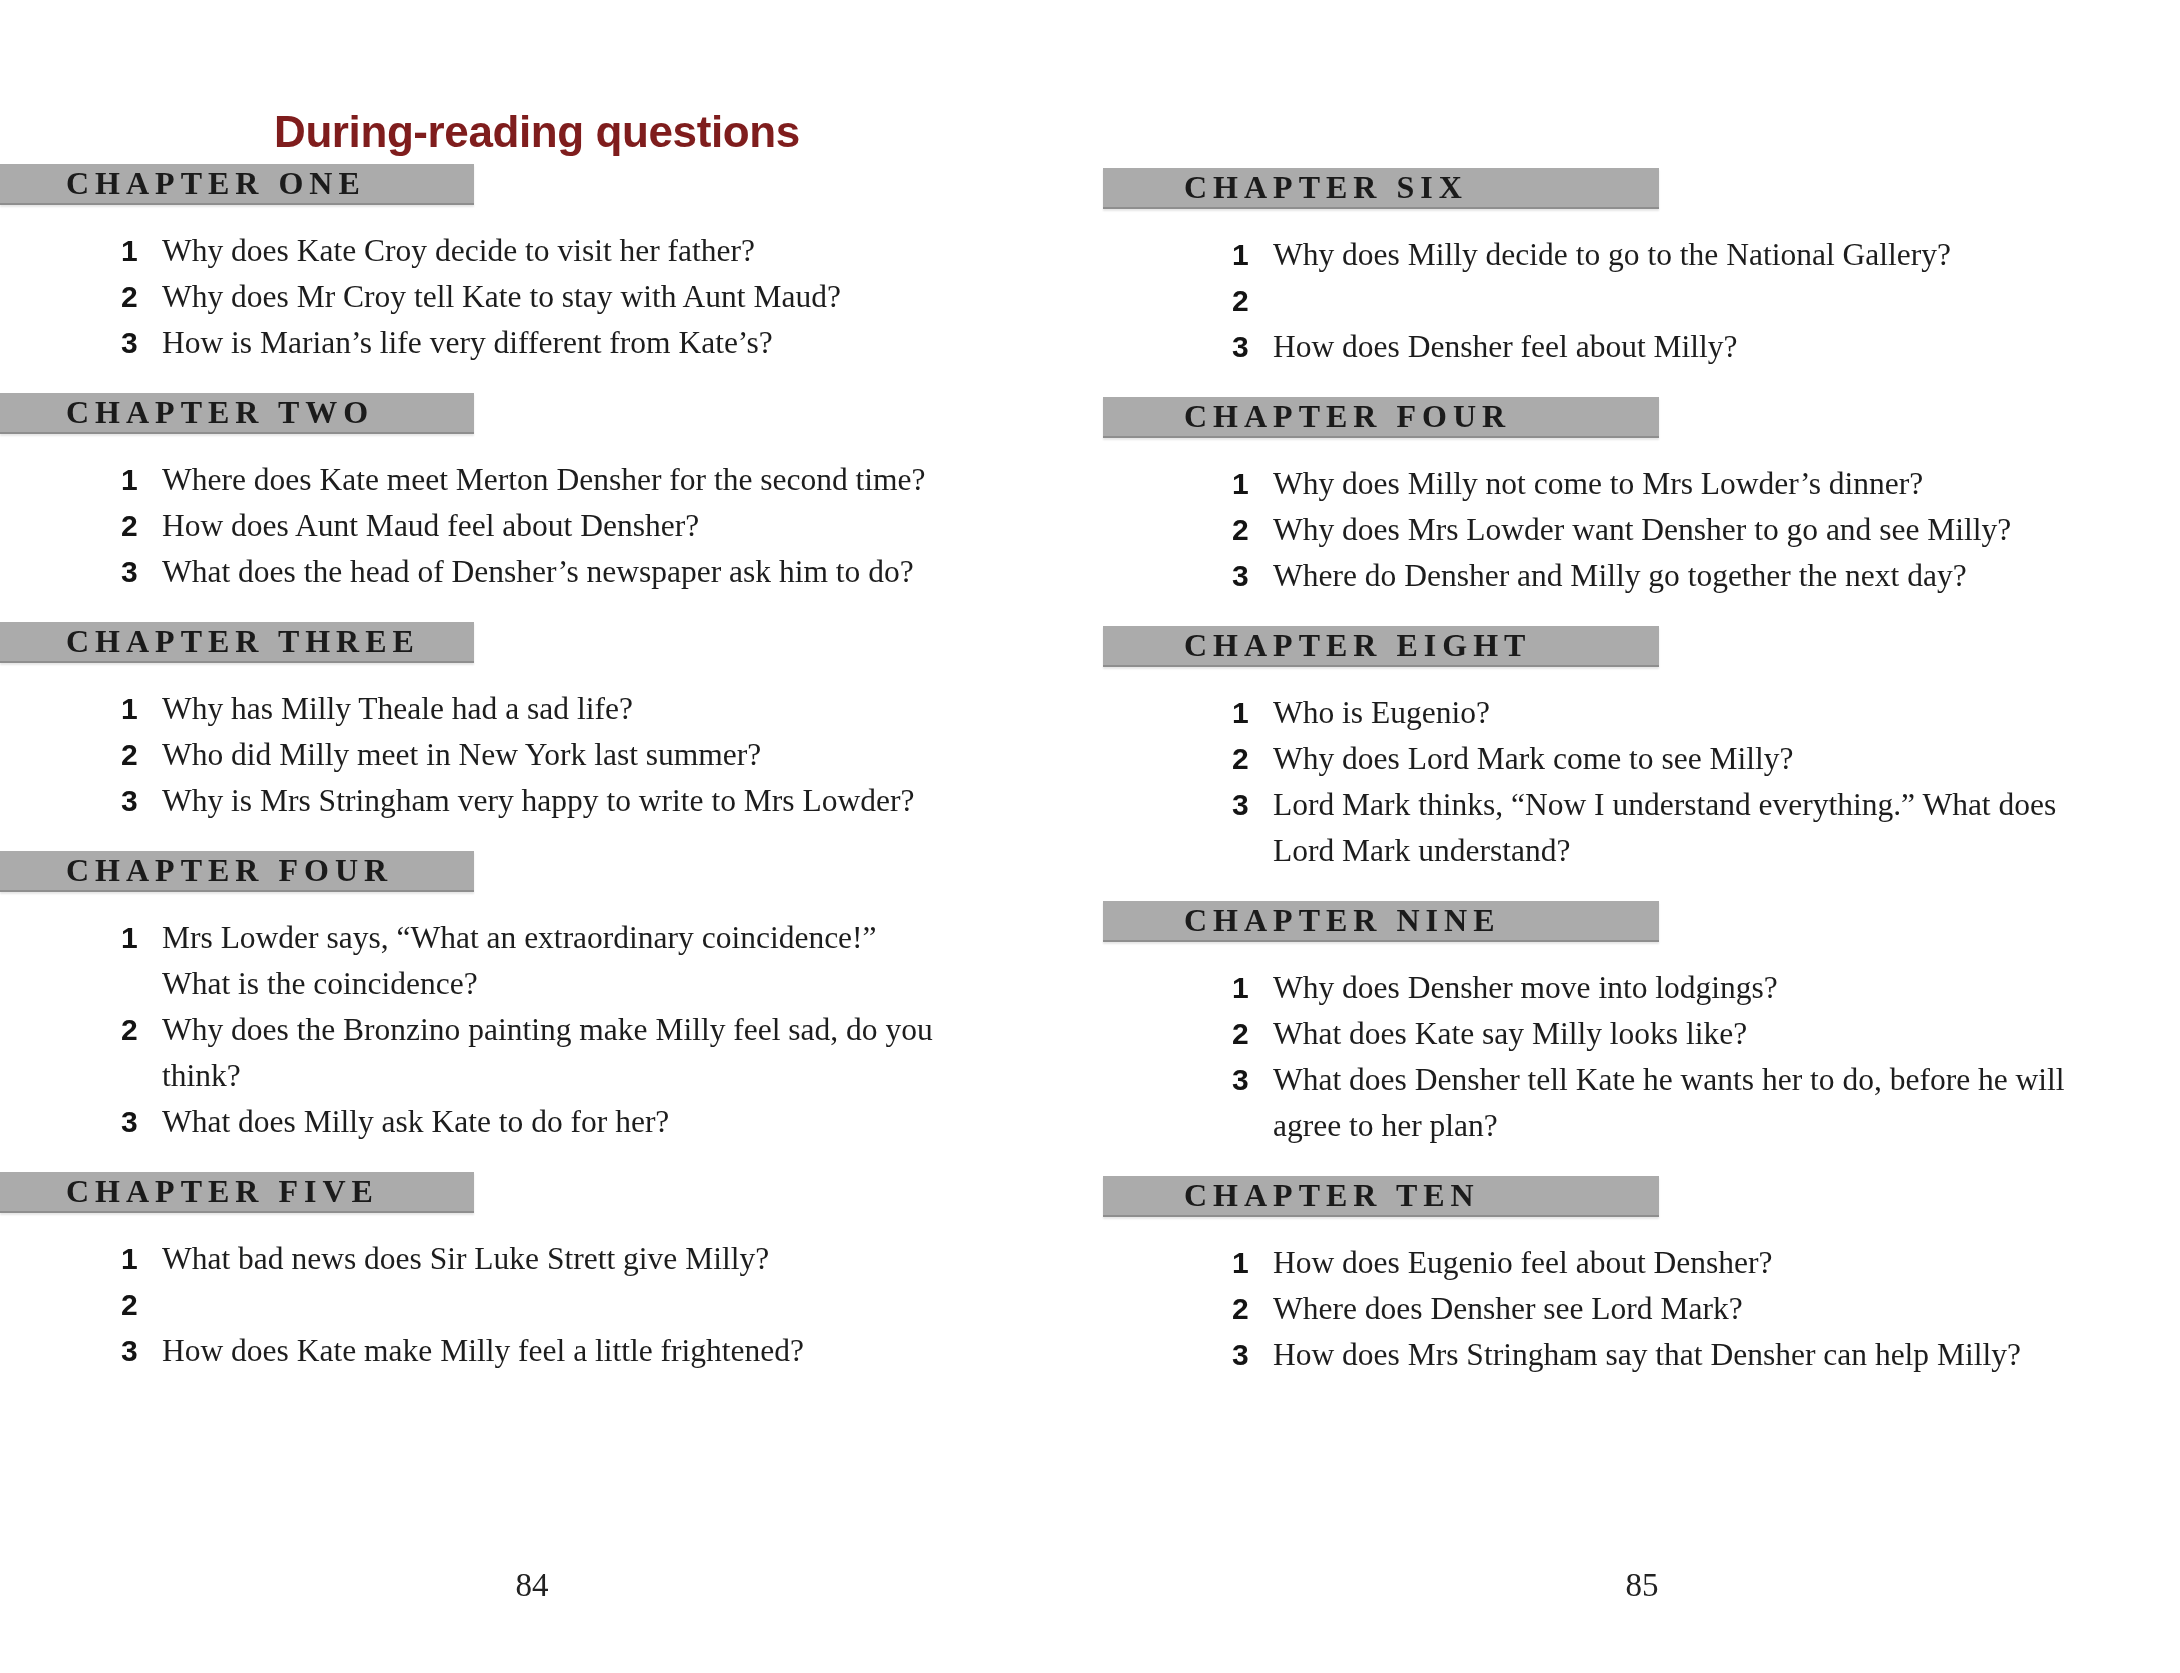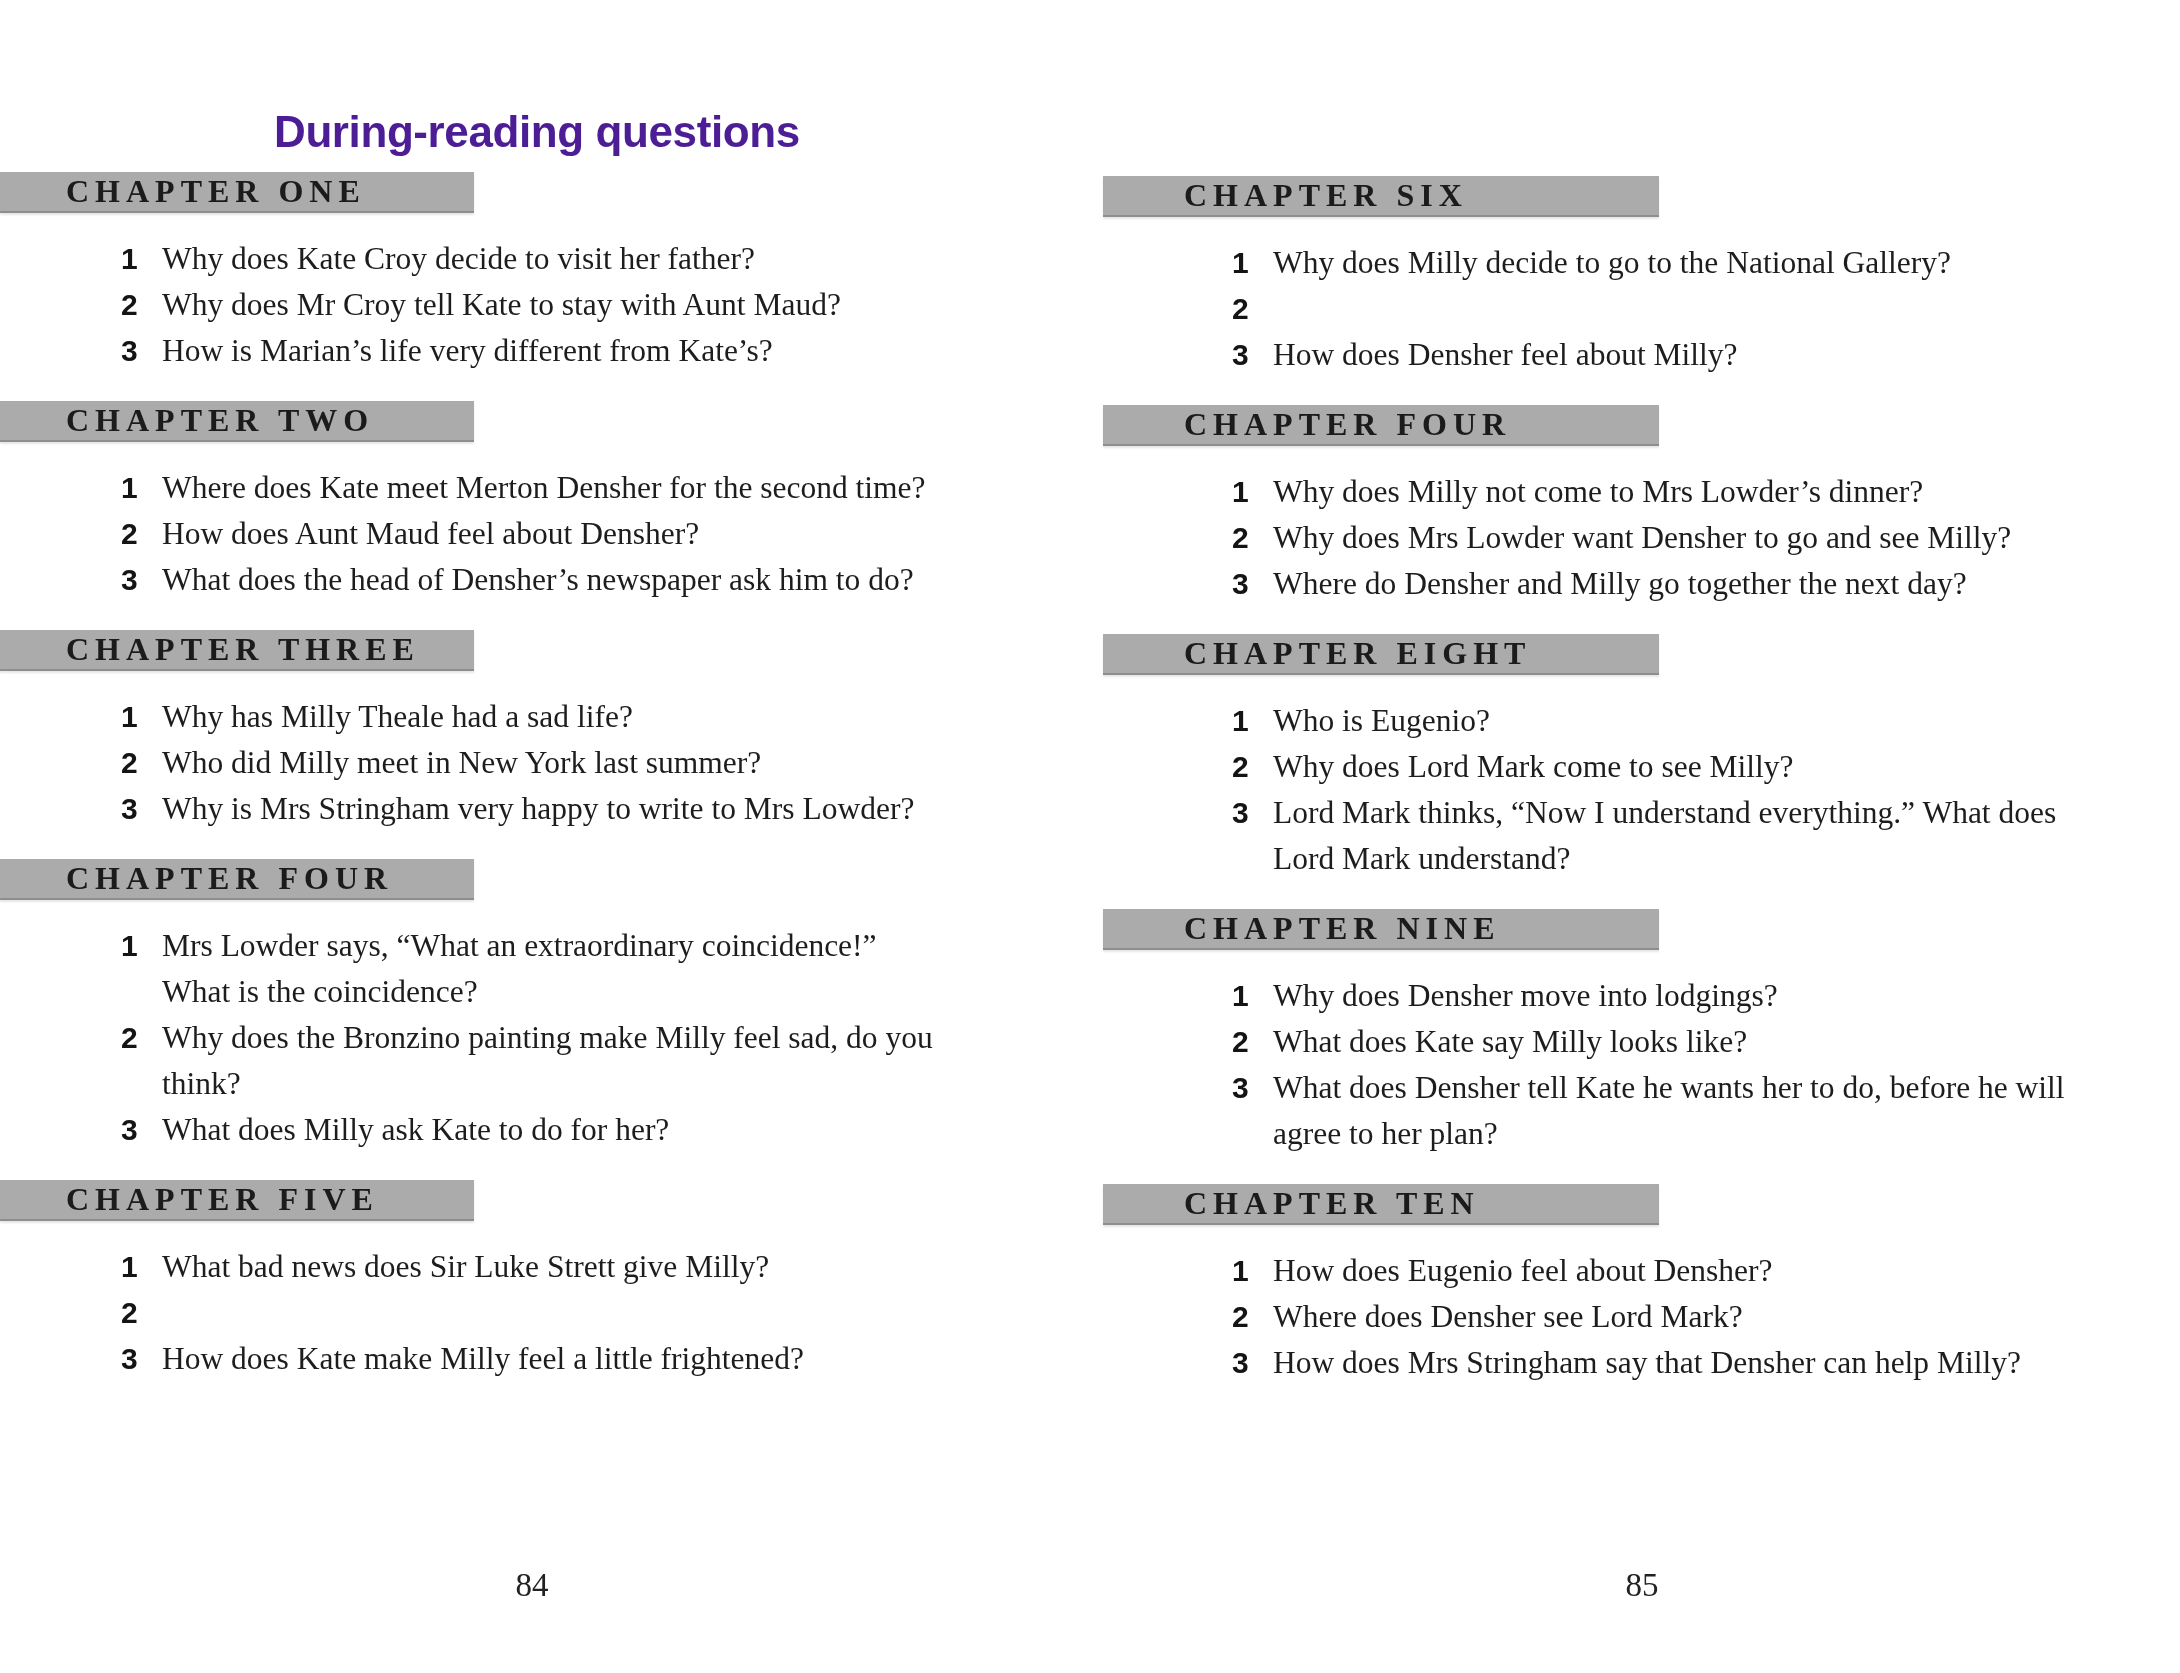--- a/index.html
+++ b/index.html
@@ -17,37 +17,36 @@
   }
 
   .page-title {
     position: absolute;
     left: 274px;
     top: 78px;
     font-family: "Liberation Sans", sans-serif;
     font-weight: bold;
     font-size: 44px;
     letter-spacing: -0.4px;
-    color: #4c1d95;
+    color: #7f1d1d;
     white-space: nowrap;
   }
 
   .col { position: absolute; }
   .col-left  { left: 0px;    top: 164px; width: 1065px; }
   .col-right { left: 1103px; top: 168px; width: 1078px; }
 
   .bar {
     height: 41px;
     background: var(--bar, #ababab);
     border-bottom: 2.6px solid var(--bar_edge, #8e8e8e);
     box-shadow: 0 1.7px 1.7px rgba(0,0,0,0.10);
     display: flex;
     align-items: center;
     box-sizing: border-box;
-    margin-top: 8px;
   }
   .col-left  .bar { width: 474px; padding-left: 66px; }
   .col-right .bar { width: 556px; padding-left: 81px; }
 
   .heading {
     font-family: "Liberation Serif", serif;
     font-weight: bold;
     font-size: 32px;
     letter-spacing: 6px;
     color: #1b1b1b;

